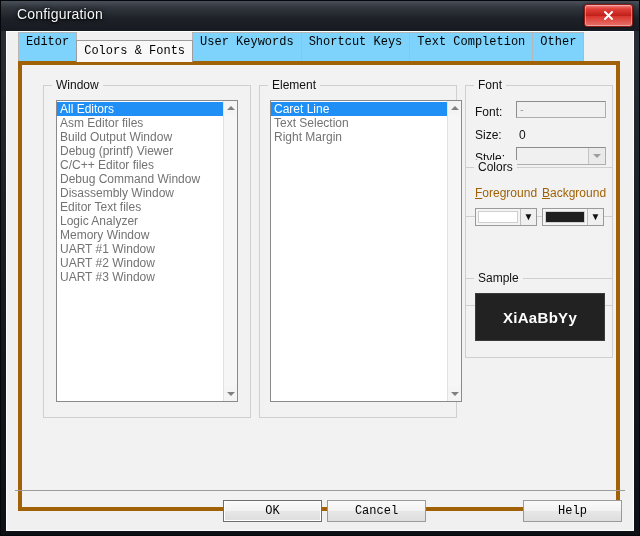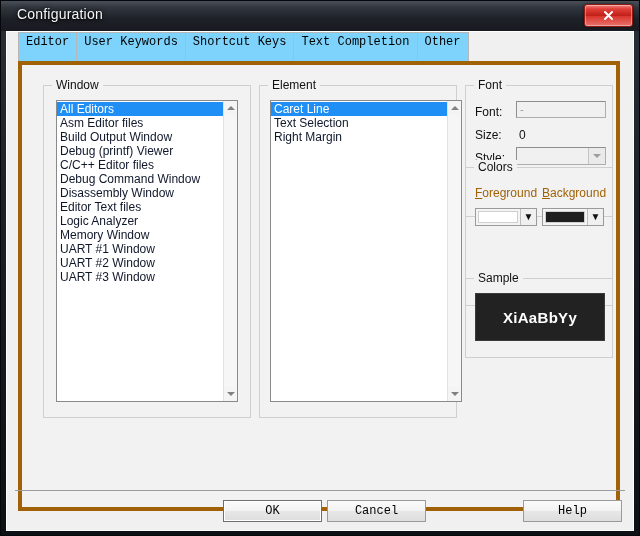--- a/index.html
+++ b/index.html
@@ -134,21 +134,21 @@
   .list-items {
     position: absolute;
     left: 0; top: 0; right: 14px; bottom: 0;
     padding: 1px 0 0 0;
   }
   .list-item {
     height: 14px;
     line-height: 14px;
     padding-left: 3px;
     font-size: 12px;
-    color: #0f172a;
+    color: #737373;
     white-space: nowrap;
     cursor: default;
   }
   .list-item.selected {
     background: #1f8ff5;
     color: #ffffff;
   }
 
   
   .vscroll {
@@ -311,20 +311,21 @@
       <svg width="11" height="11" viewBox="0 0 11 11">
         <path d="M2 2 L9 9 M9 2 L2 9" stroke="#ffffff" stroke-width="2" stroke-linecap="round" fill="none"></path>
       </svg>
     </div>
   </div>
 
   <div id="body">
 
     <div id="tabstrip">
       <div class="tab">Editor</div>
+      <div class="tab active">Colors &amp; Fonts</div>
       <div class="tab">User Keywords</div>
       <div class="tab">Shortcut Keys</div>
       <div class="tab">Text Completion</div>
       <div class="tab">Other</div>
     </div>
 
     <div id="tabpanel">
 
       <div class="group" id="grp-window">
         <div class="glabel">Window</div>

